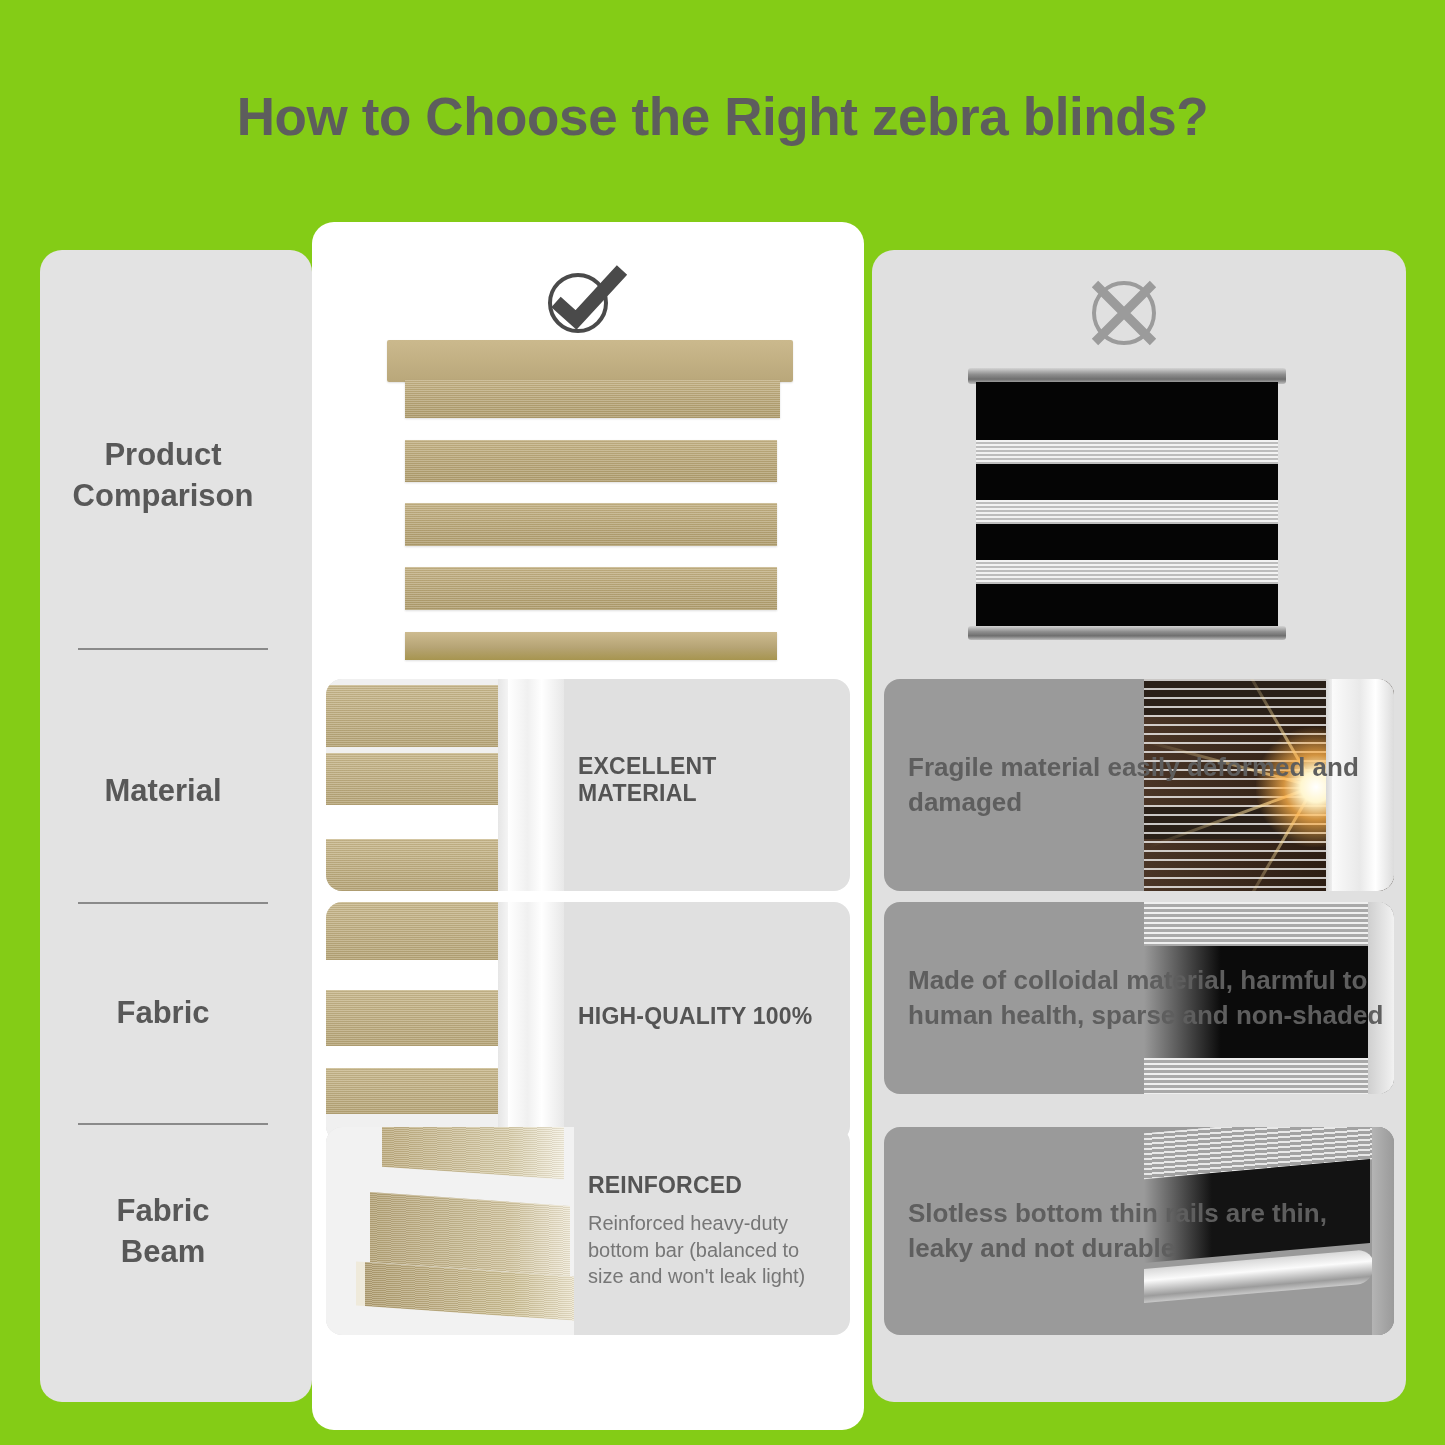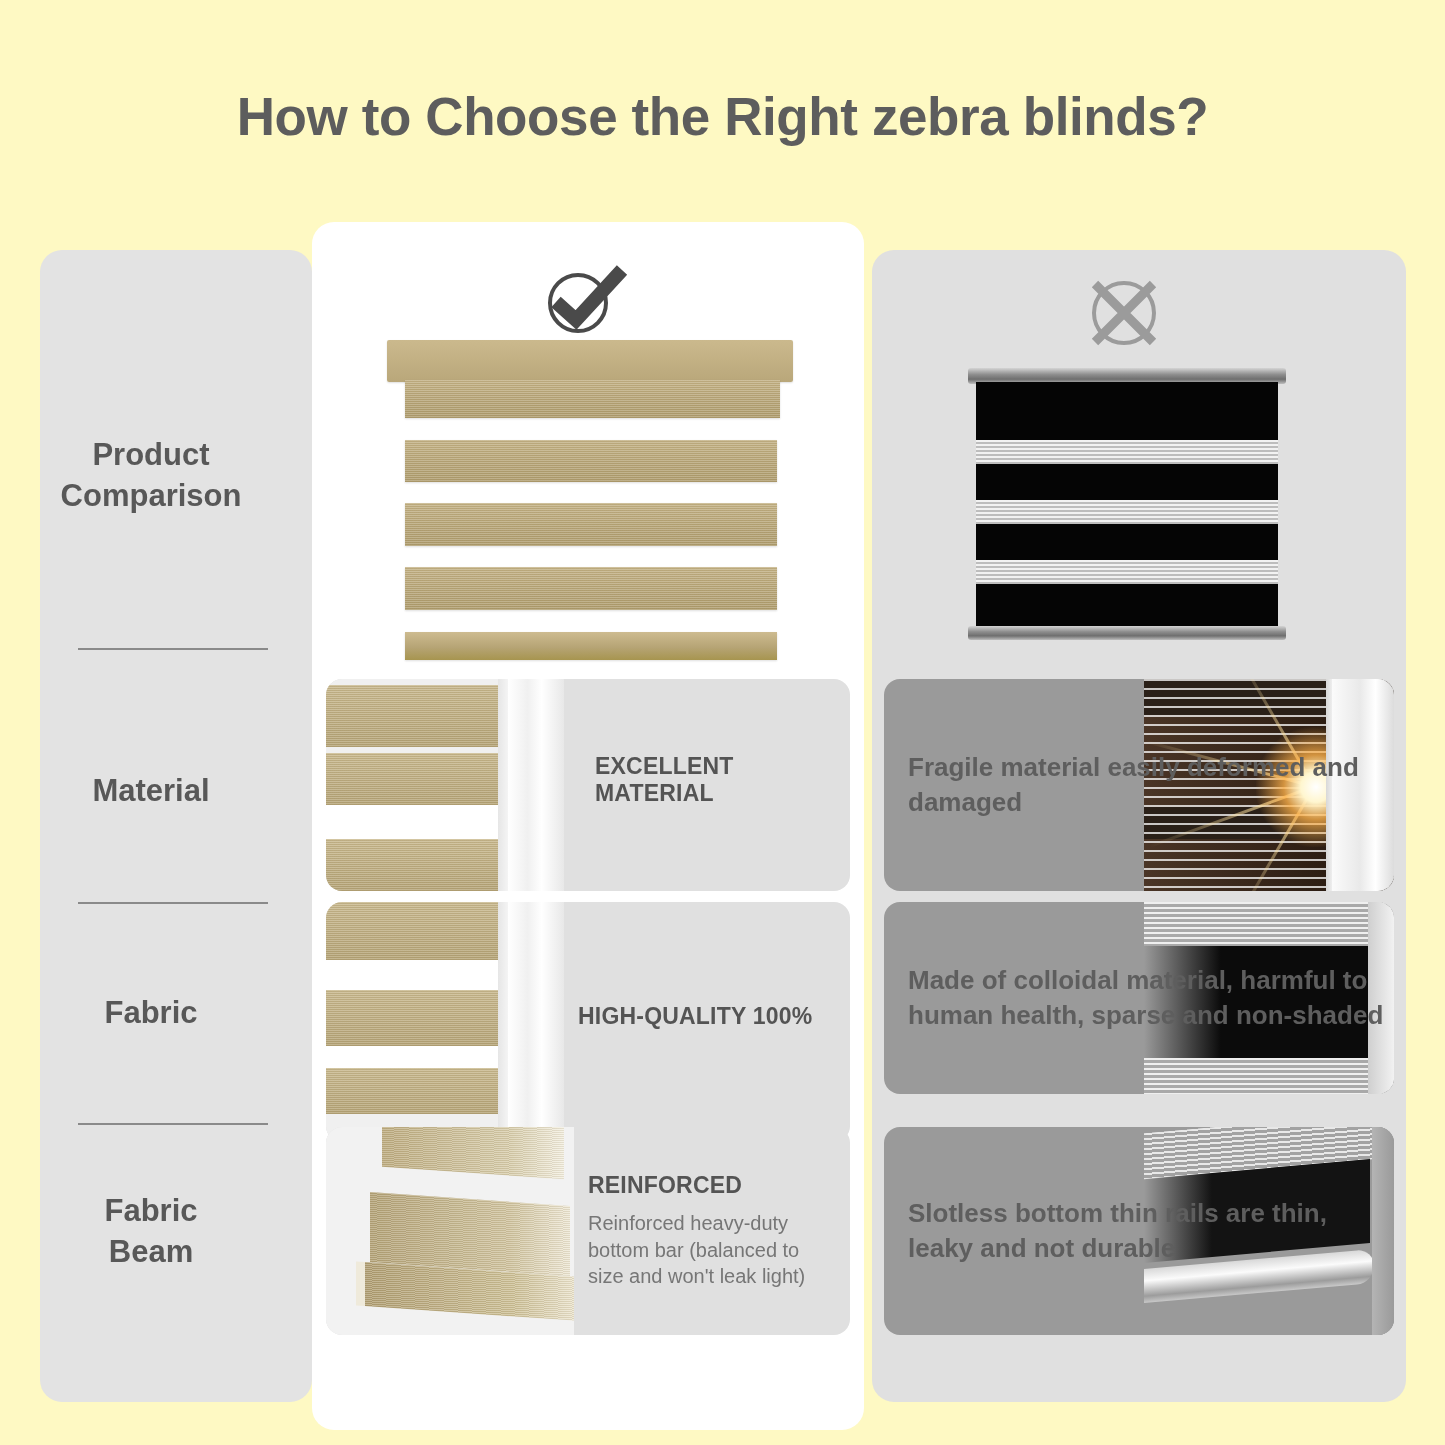--- a/index.html
+++ b/index.html
@@ -2,39 +2,39 @@
 <html><head>
 <meta charset="utf-8">
 <style>
   * { box-sizing: border-box; margin: 0; padding: 0; }
   html, body {
     width: 1445px; height: 1445px;
     background: #f4f4f4;
     font-family: "Liberation Sans", sans-serif;
     overflow: hidden;
   }
-  #stage { position: relative; width: 1445px; height: 1445px; background: #fef9c3; }
+  #stage { position: relative; width: 1445px; height: 1445px; background: #84cc16; }
 
   
   #title {
     position: absolute; top: 86px; left: 0; width: 1445px;
     text-align: center;
     font-size: 53px; font-weight: bold; color: #5d5d5d;
     letter-spacing: -0.4px;
   }
 
   
   .panel { position: absolute; border-radius: 22px; }
   #panel-left   { left: 40px;  top: 250px; width: 272px;  height: 1152px; background: #e3e3e3; }
   #panel-center { left: 312px; top: 222px; width: 552px;  height: 1208px; background: #ffffff; z-index: 5; }
   #panel-right  { left: 872px; top: 250px; width: 534px;  height: 1152px; background: #e0e0e0; }
 
   
   .row-label {
-    position: absolute; left: 4px; width: 272px;
+    position: absolute; left: 16px; width: 272px;
     text-align: center; color: #585858;
     font-size: 31px; font-weight: bold; line-height: 1.33; padding-left: 22px;
   }
   #label-product { top: 434px; }
   #label-material { top: 770px; }
   #label-fabric   { top: 992px; }
   #label-bottom   { top: 1190px; }
 
   .divider {
     position: absolute; left: 78px; width: 190px; height: 2px;
@@ -106,21 +106,21 @@
     letter-spacing: 0.2px; margin-bottom: 11px;
   }
   .card-desc { font-size: 20px; color: #767676; line-height: 1.33; }
 
   .neg-text {
     font-size: 26px; font-weight: bold; color: #5e5e5e; line-height: 1.36;
     position: relative; z-index: 2;
   }
 
   
-  #card-material { left: 326px; top: 679px; width: 524px; height: 212px; gap: 17px; }
+  #card-material { left: 326px; top: 679px; width: 524px; height: 212px; }
   #card-fabric   { left: 326px; top: 902px; width: 524px; height: 240px; }
   #card-bottom   { left: 326px; top: 1127px; width: 524px; height: 208px; }
   #card-material .card-media, #card-fabric .card-media { width: 238px; }
   #card-bottom .card-media { width: 248px; }
   #card-material .card-text, #card-fabric .card-text, #card-bottom .card-text { padding: 0 18px 0 14px; }
 
   
   #card-fragile  { left: 884px; top: 679px; width: 510px; height: 212px; }
   #card-colloid  { left: 884px; top: 902px; width: 510px; height: 192px; }
   #card-slotless { left: 884px; top: 1127px; width: 510px; height: 208px; }

